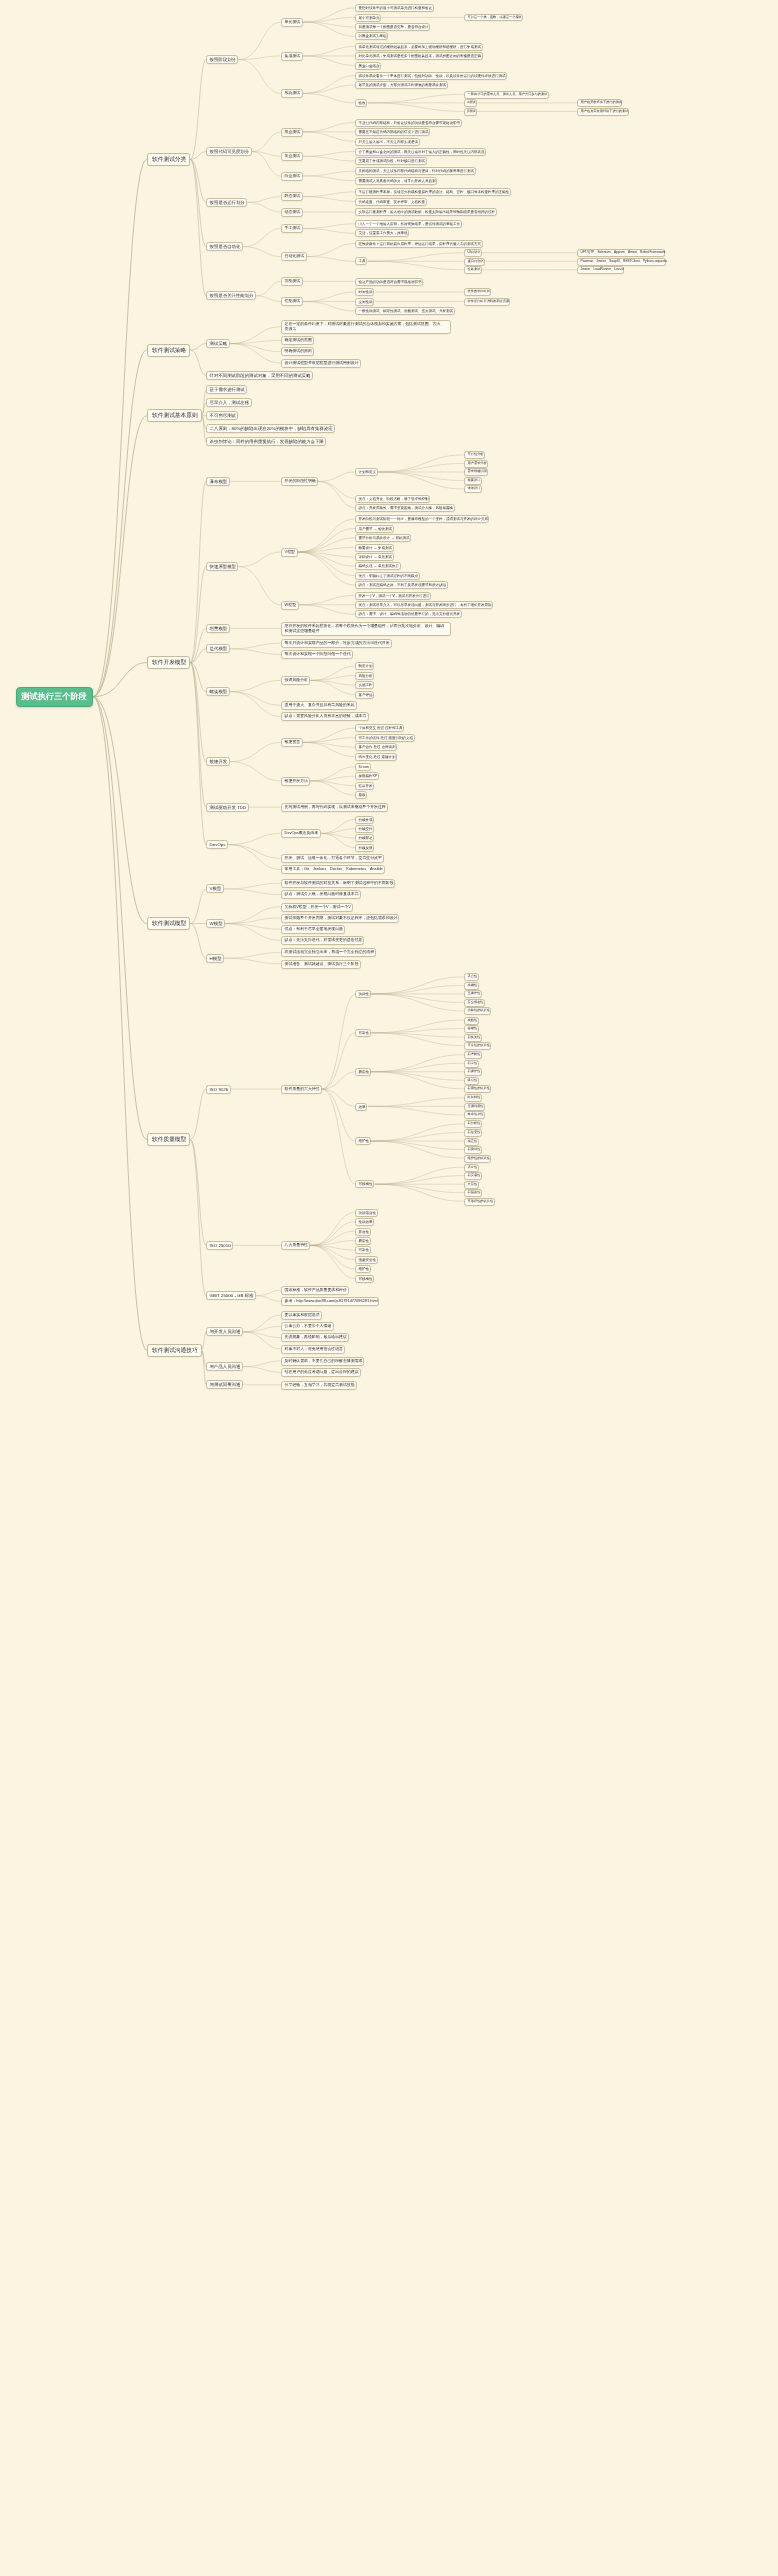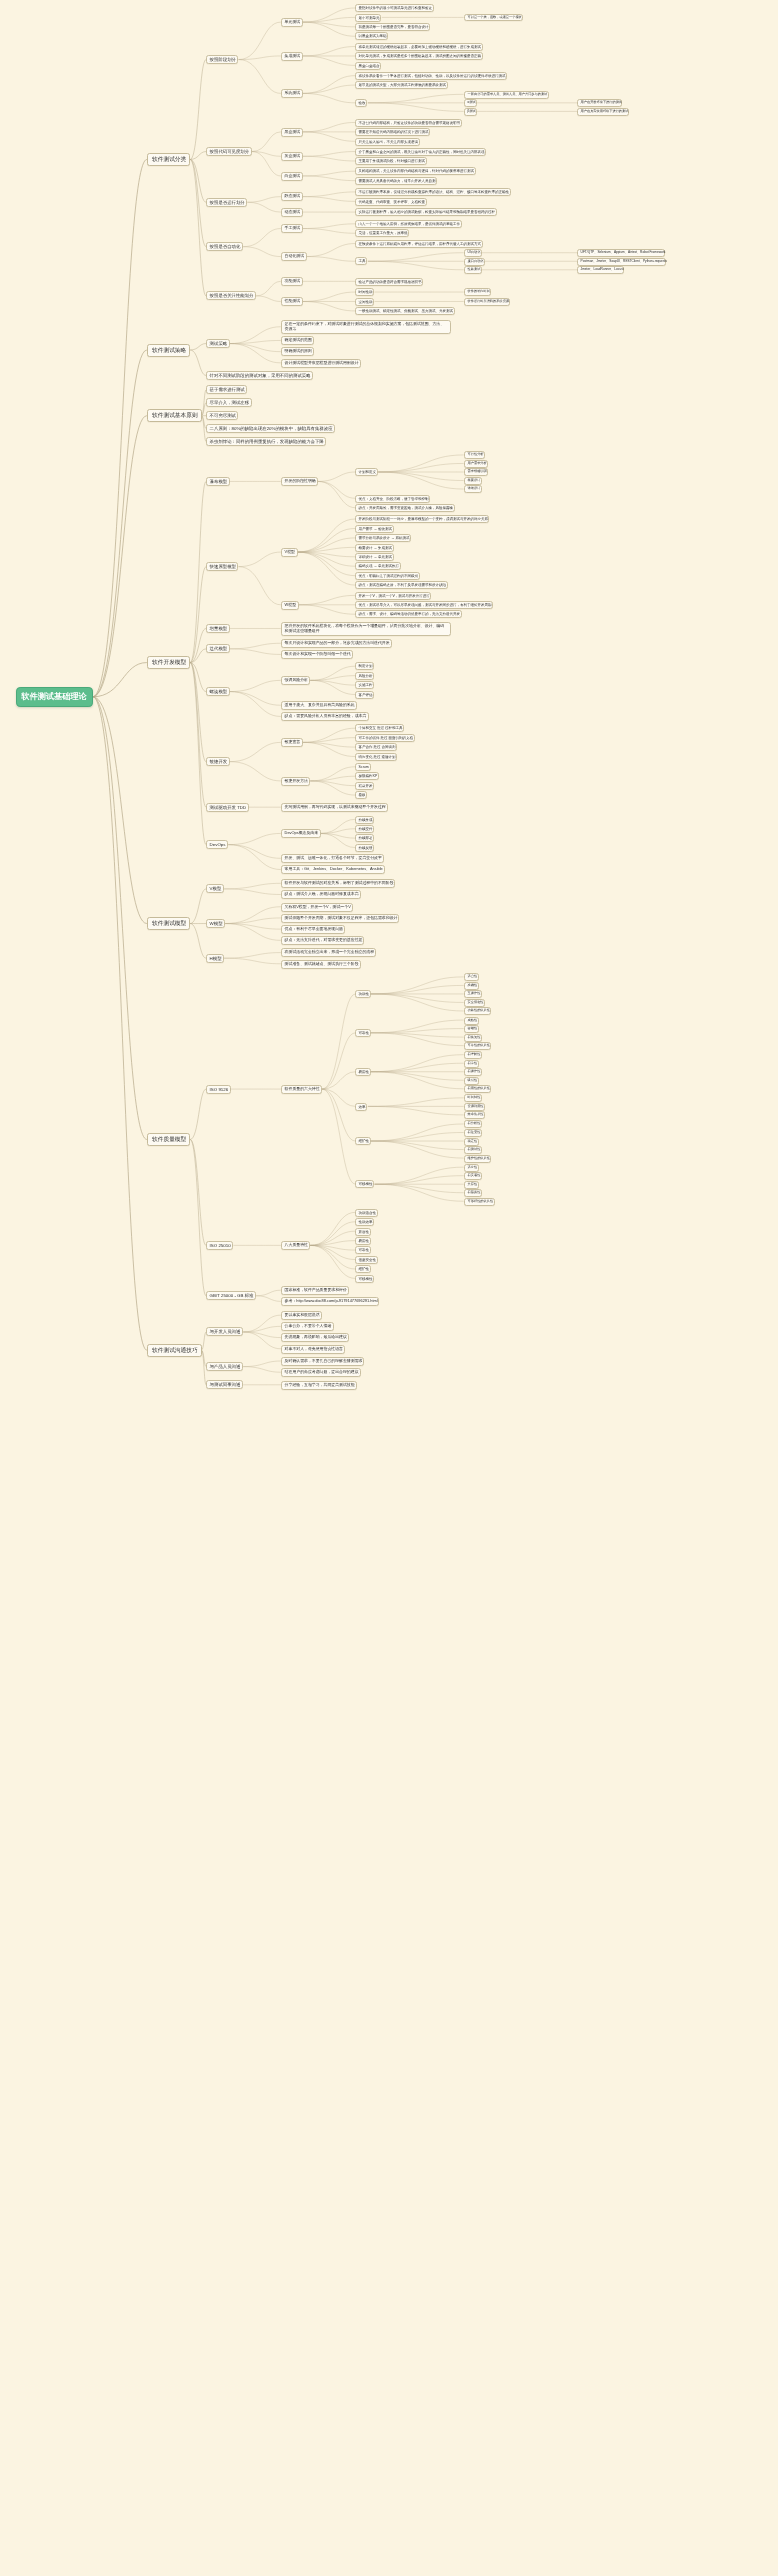--- a/index.html
+++ b/index.html
@@ -244,21 +244,21 @@
       <path d="M472,2585.62 C512.15,2585.62 512.15,2574.745 545,2574.745" fill="none" stroke="#b6a98a" stroke-width="0.8" opacity="0.85"></path>
       <path d="M472,2585.62 C512.15,2585.62 512.15,2596.495 545,2596.495" fill="none" stroke="#b6a98a" stroke-width="0.8" opacity="0.85"></path>
       <path d="M472,2585.62 C512.15,2585.62 512.15,2618.245 545,2618.245" fill="none" stroke="#b6a98a" stroke-width="0.8" opacity="0.85"></path>
       <path d="M391,2620.895 C395.95,2620.895 395.95,2652.87 400,2652.87" fill="none" stroke="#b6a98a" stroke-width="1.1" opacity="0.85"></path>
       <path d="M472,2652.87 C512.15,2652.87 512.15,2641.995 545,2641.995" fill="none" stroke="#b6a98a" stroke-width="0.8" opacity="0.85"></path>
       <path d="M472,2652.87 C512.15,2652.87 512.15,2663.745 545,2663.745" fill="none" stroke="#b6a98a" stroke-width="0.8" opacity="0.85"></path>
       <path d="M391,2620.895 C395.95,2620.895 395.95,2688.145 400,2688.145" fill="none" stroke="#b6a98a" stroke-width="1.1" opacity="0.85"></path>
       <path d="M472,2688.145 C512.15,2688.145 512.15,2688.145 545,2688.145" fill="none" stroke="#b6a98a" stroke-width="0.8" opacity="0.85"></path>
     </svg>
   <div id="nodes">
-      <div class="node root" style="left: 15.5px; top: 687px; width: 77px; min-height: 20.4px;">软件测试基础理论</div>
+      <div class="node root" style="left: 15.5px; top: 687px; width: 77px; min-height: 20.4px;">测试执行三个阶段</div>
       <div class="node lvl2" style="left: 147px; top: 153px; width: 43px; min-height: 12.5px;">软件测试分类</div>
       <div class="node lvl3" style="left: 206px; top: 55px; width: 32px; min-height: 9.3px;">按照阶段划分</div>
       <div class="node lvl4" style="left: 281px; top: 18px; width: 21.6px; min-height: 8.6px;">单元测试</div>
       <div class="node lvl5" style="left: 355px; top: 4.1px; width: 79px; min-height: 7.6px;">是指对软件中的最小可测试单元进行检查和验证</div>
       <div class="node lvl5" style="left: 355px; top: 13.6px; width: 26px; min-height: 7.6px;">最小可测单元</div>
       <div class="node lvl6" style="left: 464px; top: 13.8px; width: 59px; min-height: 7.2px;">可以是一个类，函数，或者是一个模块</div>
       <div class="node lvl5" style="left: 355px; top: 23px; width: 75px; min-height: 7.6px;">就是测试每一个拼图是否完整，是否符合设计</div>
       <div class="node lvl5" style="left: 355px; top: 32px; width: 33px; min-height: 7.6px;">以黑盒测试为基础</div>
       <div class="node lvl4" style="left: 281px; top: 52px; width: 21.6px; min-height: 8.6px;">集成测试</div>
       <div class="node lvl5" style="left: 355px; top: 43px; width: 128px; min-height: 7.6px;">将单元测试通过的模块组装起来，必要时加上驱动模块和桩模块，进行集成测试</div>

